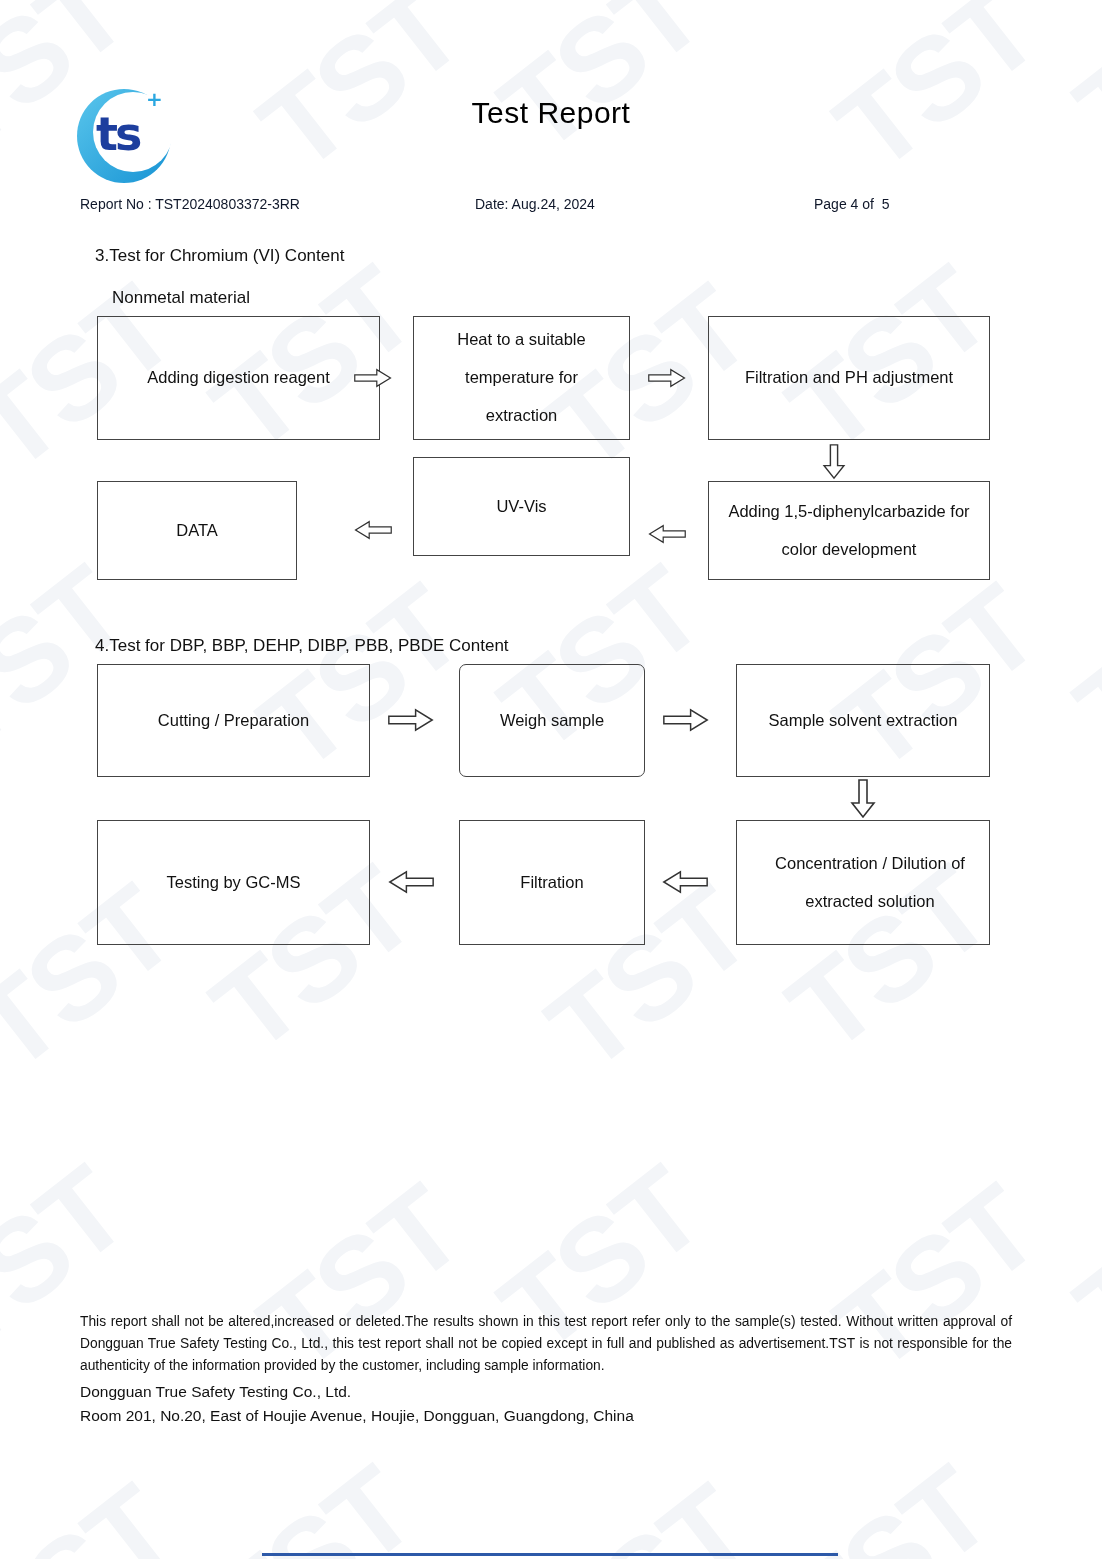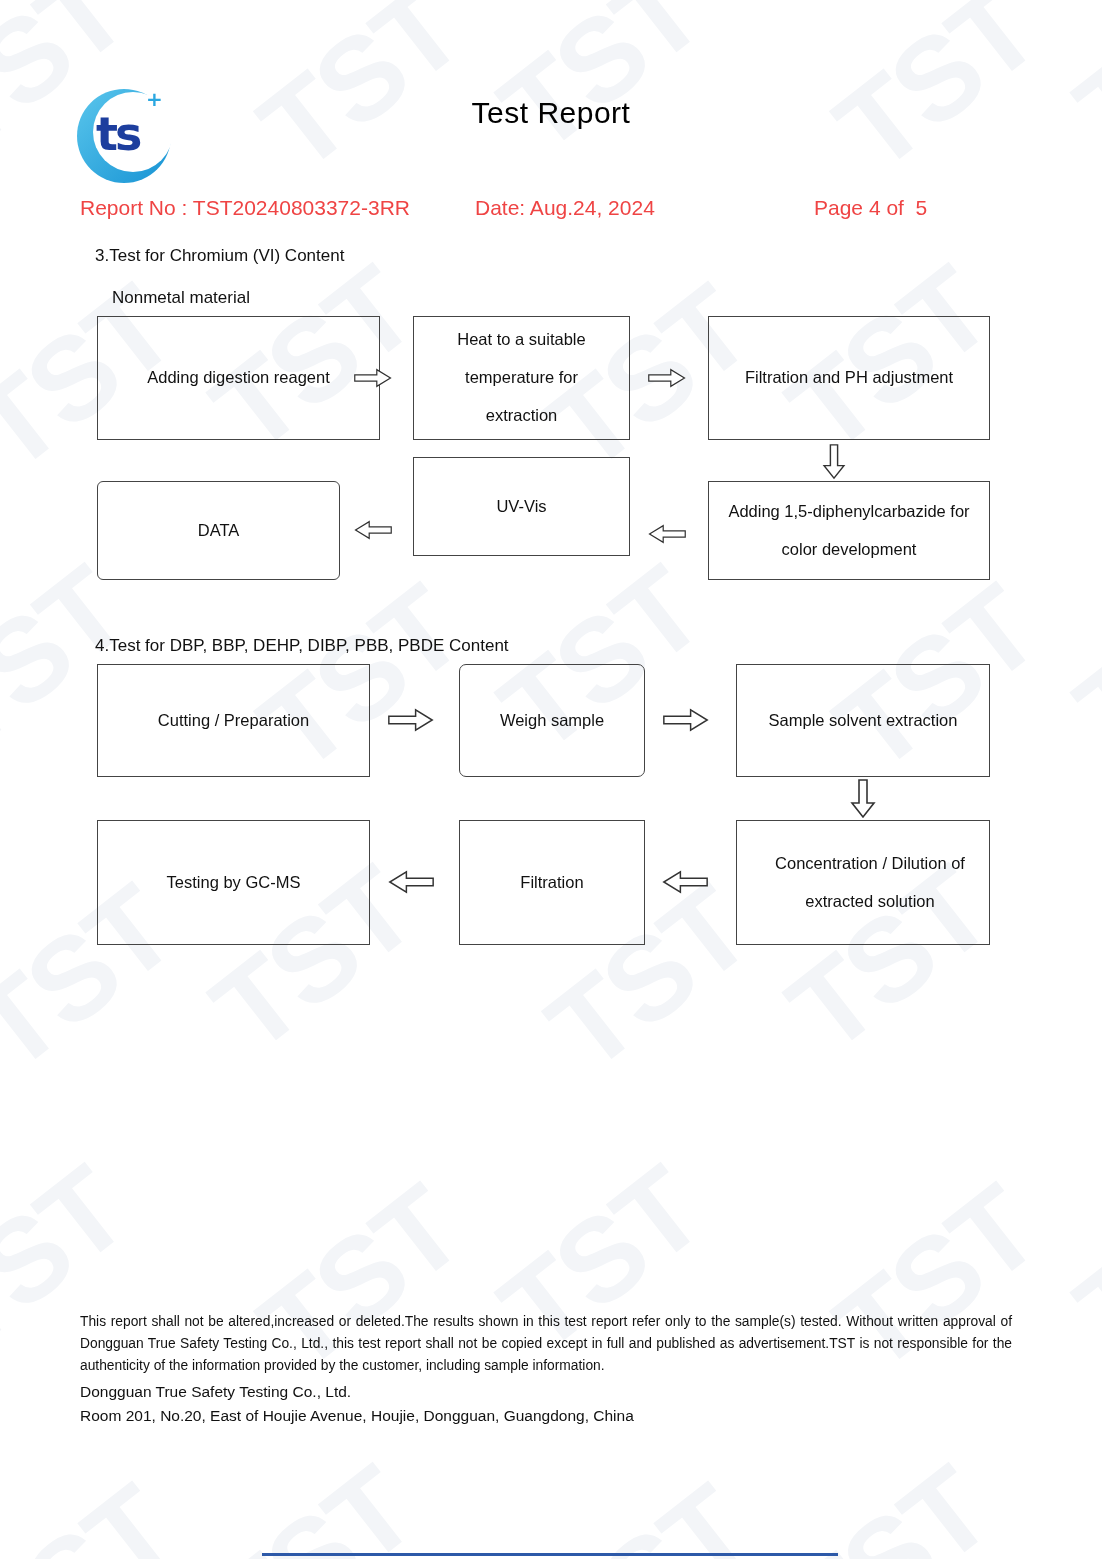--- a/index.html
+++ b/index.html
@@ -19,21 +19,21 @@
     color:#f3f5f8;transform:rotate(-38deg);user-select:none;
   }
   .wm i:nth-child(even){transform:rotate(-38deg) translate(26px,44px);}
   
   .layer{position:absolute;inset:0;z-index:1;}
   .abs{position:absolute;}
   .title{
     left:0;right:0;top:96px;text-align:center;
     font-size:30px;font-weight:400;color:#000;letter-spacing:0.5px;
   }
-  .hdrline span{white-space:pre;font-size:21px;color:#ef4444;}
+  .hdrline span{white-space:pre;font-size:14px;color:#0f172a;}
   .sec-heading{font-size:17px;color:#111;}
   .sub-heading{font-size:17px;color:#111;}
   .box{
     position:absolute;border:1.5px solid #444;background:transparent;
     display:flex;align-items:center;justify-content:center;text-align:center;
     font-size:16.5px;line-height:2.3;color:#111;
     padding:4px 14px;box-sizing:border-box;
   }
   .arrow{position:absolute;display:block;}
   .arrow svg{display:block;width:100%;height:100%;}
@@ -131,21 +131,21 @@
     <div class="box" style="left:708px;top:316px;width:282px;height:124px;">
       <span>Filtration and PH adjustment</span>
     </div>
 
     <span class="arrow" style="left:821px;top:444px;width:26px;height:36px;">
       <svg viewBox="0 0 26 40">
           <polygon points="9,1 17,1 17,24 24,24 13,38 2,24 9,24"></polygon>
         </svg>
     </span>
 
-    <div class="box" style="left:97px;top:481px;width:243px;height:99px;border-radius:6px;">
+    <div class="box" style="left:97px;top:481px;width:200px;height:99px;">
       <span>DATA</span>
     </div>
     <span class="arrow" style="left:354px;top:518px;width:38px;height:24px;">
       <svg viewBox="0 0 50 26">
           <polygon points="49,9 20,9 20,2 2,13 20,24 20,17 49,17"></polygon>
         </svg>
     </span>
     <div class="box" style="left:413px;top:457px;width:217px;height:99px;">
       <span>UV-Vis</span>
     </div>

